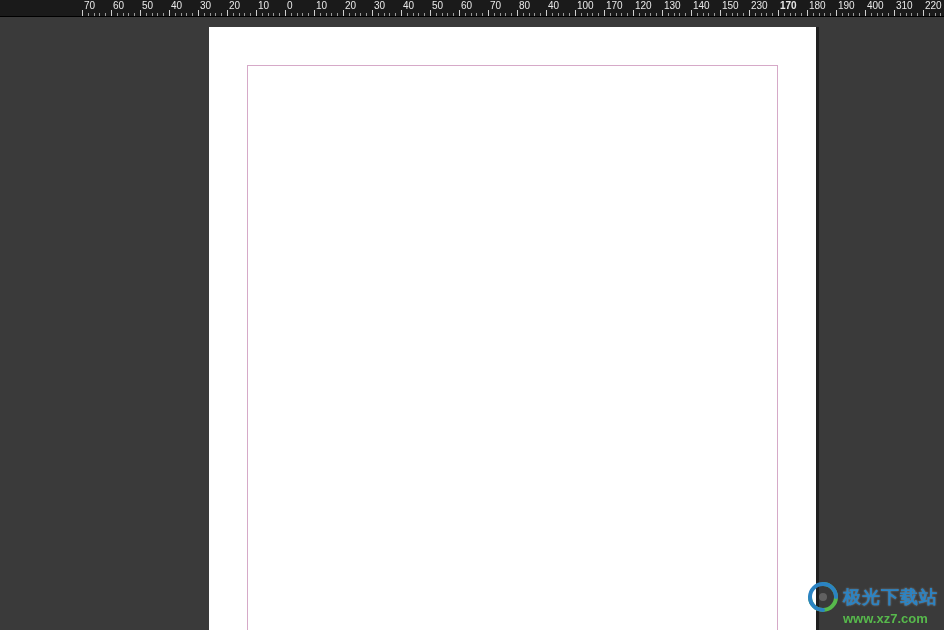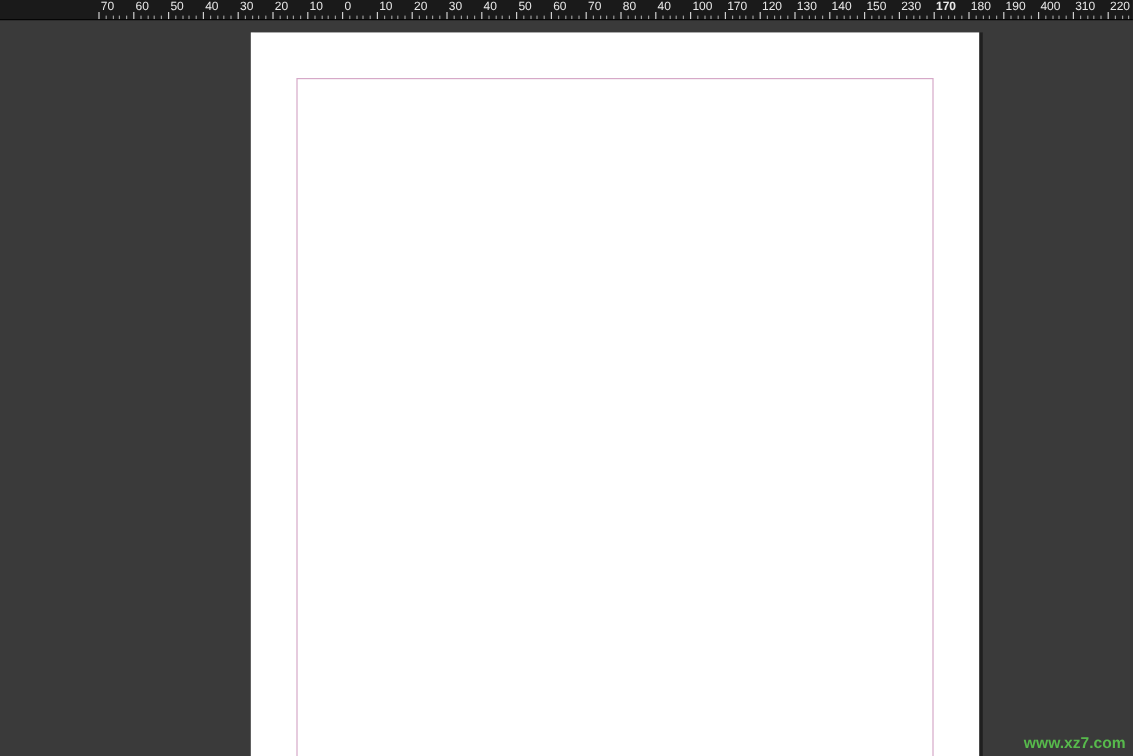--- a/index.html
+++ b/index.html
@@ -294,14 +294,24 @@
     </div>
 </div>
 
 <div class="workspace">
   <div class="page">
     <div class="margin-frame"></div>
   </div>
 </div>
 
 <div class="watermark">
+  <div class="wm-row1">
+    <span class="wm-logo">
+      <svg viewBox="0 0 32 32" width="32" height="32">
+        <path d="M16 3 A13 13 0 1 1 3 16" fill="none" stroke="#57b94c" stroke-width="4" stroke-linecap="round"></path>
+        <path d="M16 29 A13 13 0 1 1 29 16" fill="none" stroke="#2b83c3" stroke-width="4" stroke-linecap="round"></path>
+        <circle cx="16" cy="16" r="4" fill="#ffffff" opacity="0.2"></circle>
+      </svg>
+    </span>
+    <span class="wm-text1">极光下载站</span>
+  </div>
   <div class="wm-text2">www.xz7.com</div>
 </div>
 
 </body></html>

